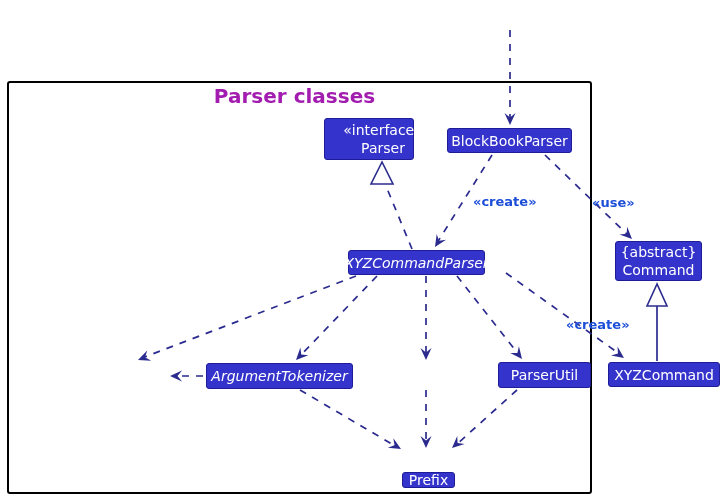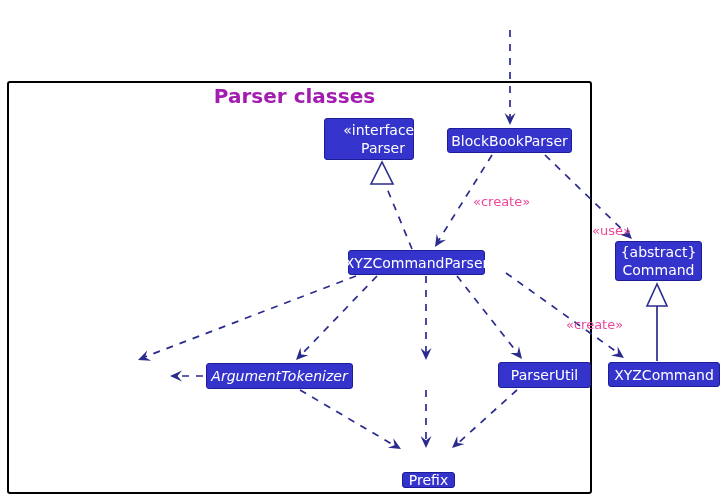--- a/index.html
+++ b/index.html
@@ -17,33 +17,33 @@
   }
   .arrow-layer{position:absolute;left:0;top:0;width:726px;height:498px;}
   .uml-box{
     position:absolute;background:#3433cb;border:1px solid #1e1c96;border-radius:3px;
     color:#ffffff;font-size:14px;display:flex;flex-direction:column;
     align-items:center;justify-content:center;text-align:center;
     line-height:18px;white-space:nowrap;box-sizing:border-box;
   }
   .b-parser{left:324px;top:118px;width:90px;height:42px;padding-left:28px;}
   .b-blockbookparser{left:447px;top:128px;width:125px;height:25px;}
-  .b-xyzcommandparser{left:348px;top:250px;width:137px;height:25px;}
+  .b-xyzcommandparser{left:348px;top:250px;width:137px;height:25px;font-style:italic;}
   .b-command{left:615px;top:241px;width:87px;height:40px;}
   .b-argumentmultimap{left:23px;top:363px;width:145px;height:26px;}
   .b-argumenttokenizer{left:206px;top:363px;width:147px;height:26px;font-style:italic;}
   .b-clisyntax{left:389px;top:363px;width:74px;height:26px;}
   .b-parserutil{left:498px;top:362px;width:93px;height:26px;}
   .b-xyzcommand{left:608px;top:362px;width:112px;height:25px;}
   .b-prefix{left:402px;top:472px;width:53px;height:16px;}
   .edge-label{
-    position:absolute;font-size:13px;font-weight:normal;color:#ec4899;white-space:nowrap;
+    position:absolute;font-size:13px;font-weight:bold;color:#1d4ed8;white-space:nowrap;
   }
   .l-create1{left:473px;top:194px;}
-  .l-use{left:592px;top:195px;margin-top:28px;}
+  .l-use{left:592px;top:195px;}
   .l-create2{left:566px;top:317px;}
   .dashed{stroke:#2b2b8f;stroke-width:1.7;fill:none;stroke-dasharray:7,7;}
   .solid{stroke:#2b2b8f;stroke-width:1.7;fill:none;}
   .dart{fill:#2b2b8f;stroke:none;}
   .hollow{fill:#ffffff;stroke:#2b2b8f;stroke-width:1.6;}
 </style>
 </head>
 <body>
 
 <div class="stage">

